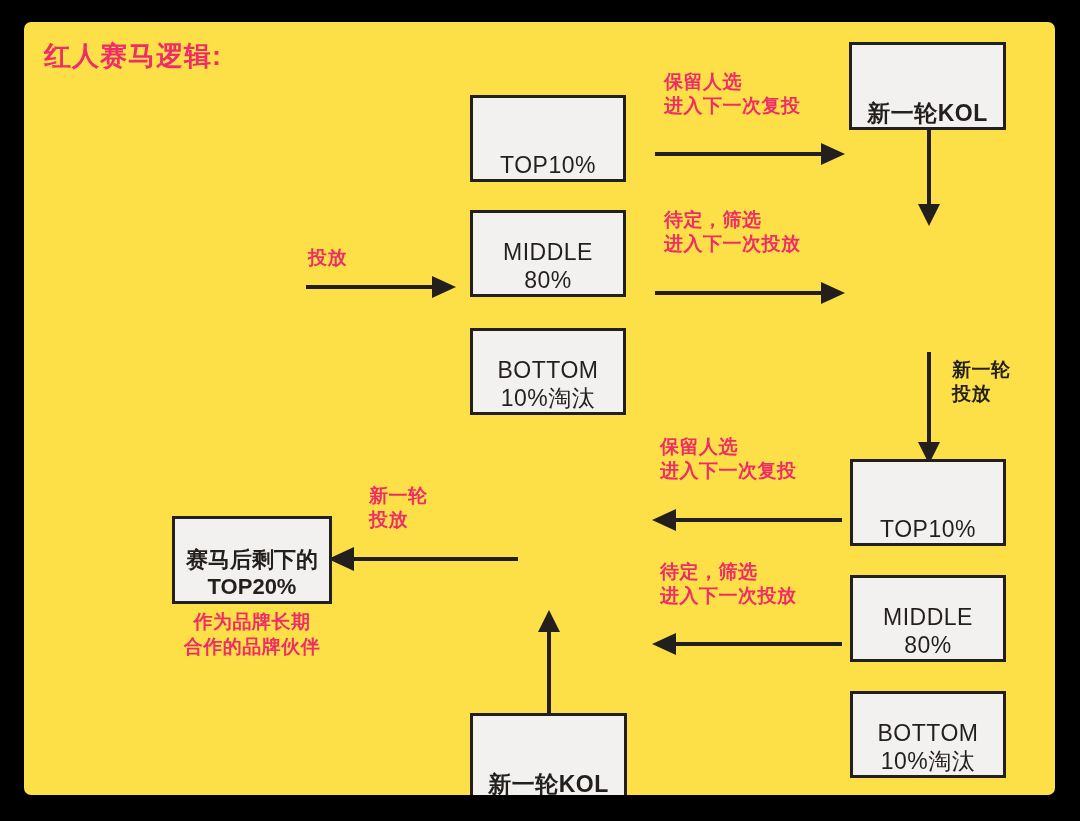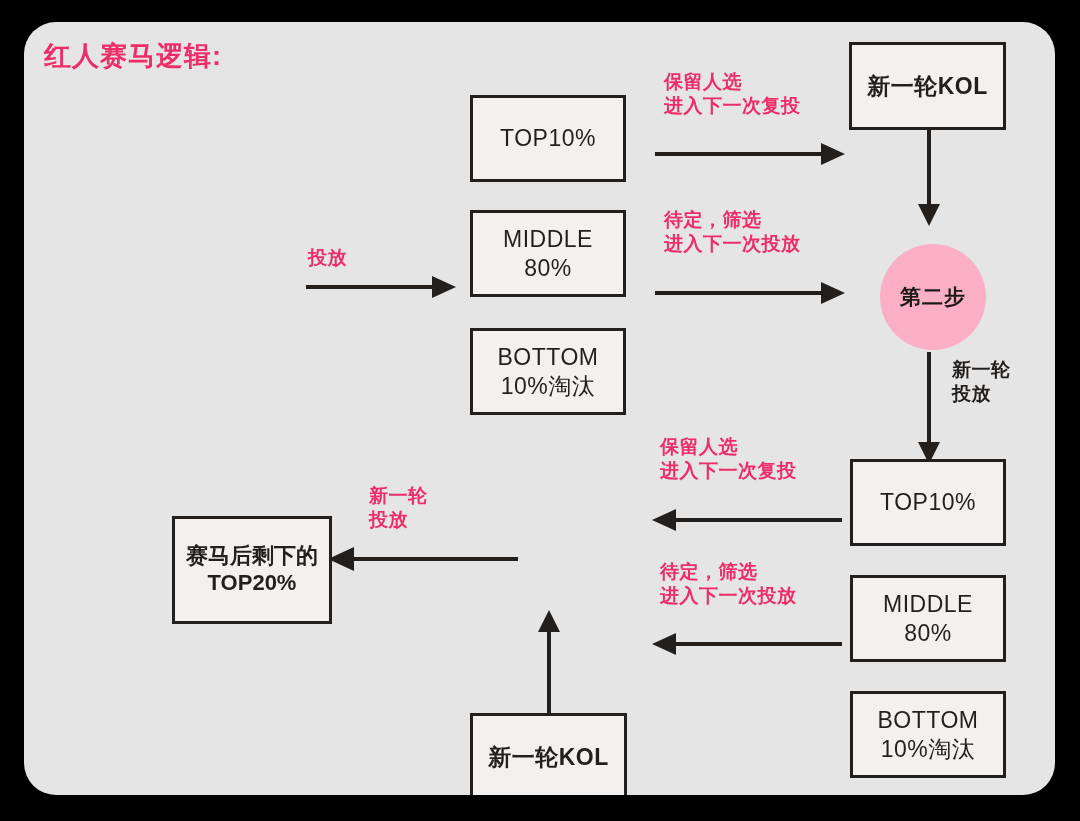--- a/index.html
+++ b/index.html
@@ -18,42 +18,42 @@
     width: 1080px;
     height: 821px;
     background: #000000;
   }
   #card {
     position: absolute;
     left: 24px;
     top: 22px;
     width: 1031px;
     height: 773px;
-    background: #e5e5e5;
-    border-radius: 32px;
+    background: #fde047;
+    border-radius: 7px;
     overflow: hidden;
   }
   .title {
     position: absolute;
     left: 20px;
     top: 16px;
     font-size: 27px;
     font-weight: bold;
     color: #EE2D68;
     letter-spacing: 1px;
     white-space: nowrap;
   }
   
   .box {
     position: absolute;
     box-sizing: border-box;
     border: 3px solid #231F1D;
     background: #F2F1F0;
     display: flex;
-    align-items: center;
+    align-items: flex-end;
     justify-content: center;
     text-align: center;
     color: #231F1D;
     font-size: 23px;
     line-height: 1.22;
     letter-spacing: 0.5px;
   }
   .box.bold {
     font-weight: bold;
     font-size: 22px;
@@ -156,23 +156,20 @@
       <span>新一轮KOL</span>
     </div>
 
     <div class="arrow" style="left:890px; top:106px;">
       <svg width="30" height="98" viewBox="0 0 30 98">
         <line x1="15" y1="0" x2="15" y2="78" stroke="#231F1D" stroke-width="4"></line>
         <polygon points="4,76 15,98 26,76" fill="#231F1D"></polygon>
       </svg>
     </div>
 
-    <div class="circle" style="left:856px; top:222px; width:106px; height:106px;">
-      <span>第二步</span>
-    </div>
 
     <div class="arrow" style="left:890px; top:330px;">
       <svg width="30" height="112" viewBox="0 0 30 112">
         <line x1="15" y1="0" x2="15" y2="92" stroke="#231F1D" stroke-width="4"></line>
         <polygon points="4,90 15,112 26,90" fill="#231F1D"></polygon>
       </svg>
     </div>
     <div class="lbl dark" style="left:928px; top:336px; width:96px;">新一轮
 投放</div>
 
@@ -211,25 +208,27 @@
 
     <div class="lbl pink" style="left:345px; top:462px; width:96px;">新一轮
 投放</div>
     <div class="arrow" style="left:304px; top:522px;">
       <svg width="190" height="30" viewBox="0 0 190 30">
         <line x1="24" y1="15" x2="190" y2="15" stroke="#231F1D" stroke-width="4"></line>
         <polygon points="26,3 0,15 26,27" fill="#231F1D"></polygon>
       </svg>
     </div>
 
-    <div class="box bold" style="left:148px; top:494px; width:160px; height:108px;">
+    <div class="box bold" style="left:148px; top:494px; width:160px; height:88px;">
       <span style="white-space:pre-line;">赛马后剩下的
 TOP20%</span>
     </div>
 
+    <div class="caption" style="left:140px; top:588px; width:176px;">作为品牌长期
+合作的品牌伙伴</div>
 
     <div class="box kol" style="left:446px; top:691px; width:157px; height:88px;">
       <span>新一轮KOL</span>
     </div>
 
     <div class="arrow" style="left:510px; top:586px;">
       <svg width="30" height="108" viewBox="0 0 30 108">
         <line x1="15" y1="108" x2="15" y2="22" stroke="#231F1D" stroke-width="4"></line>
         <polygon points="4,24 15,2 26,24" fill="#231F1D"></polygon>
       </svg>

